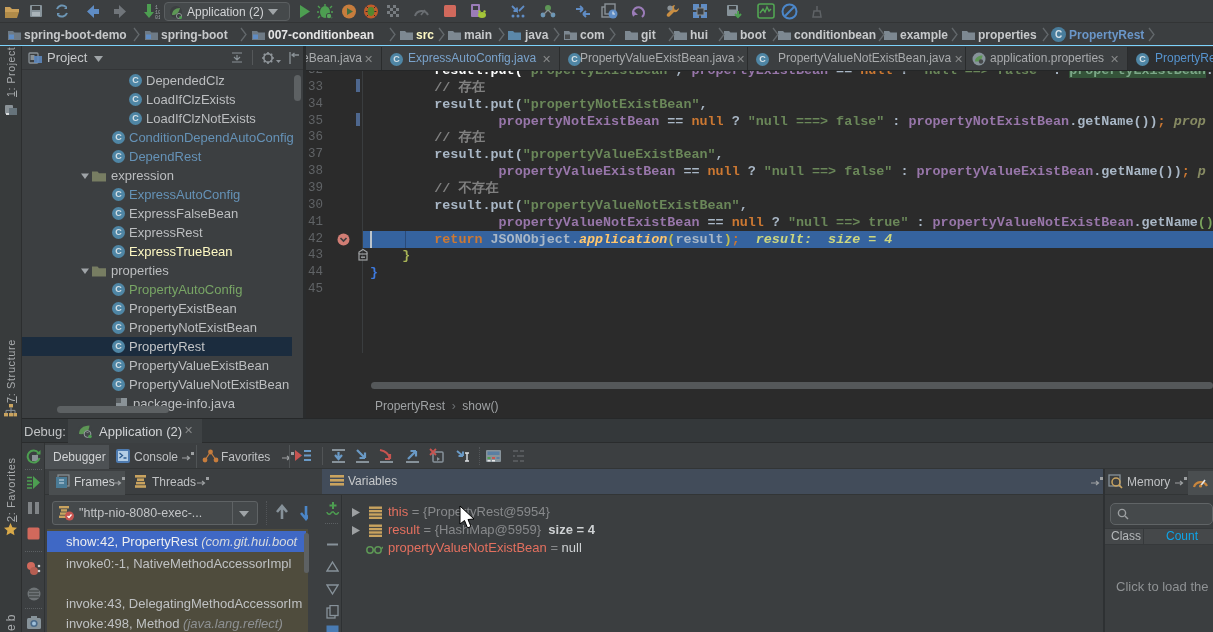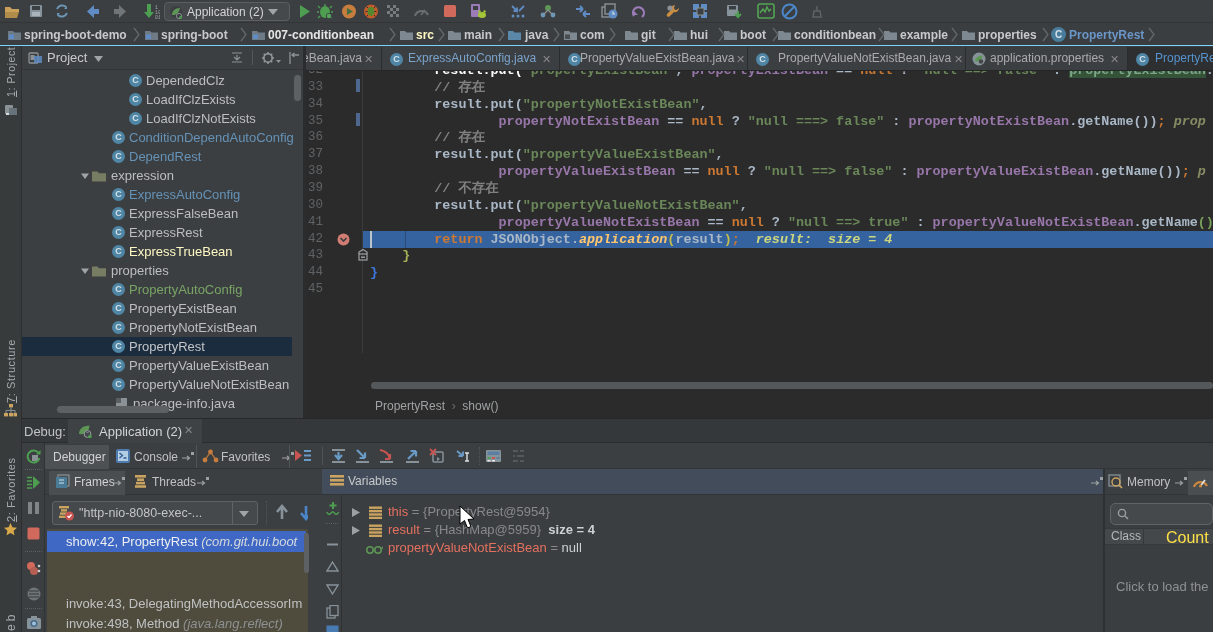--- a/index.html
+++ b/index.html
@@ -641,20 +641,21 @@
 <div class="abs" style="left:266px;top:82px;width:1px;height:24px;border-left:1px dotted #525558"></div>
 <svg class="abs" style="left:274px;top:85px" width="16" height="17" viewBox="0 0 16 17">
       <path d="M8 2 v13 M3 8 l5 -6 5 6" stroke="#87929a" stroke-width="2.6" fill="none"></path>
     </svg>
 <svg class="abs" style="left:298px;top:85px" width="16" height="17" viewBox="0 0 16 17">
       <path d="M8 2 v11 M3 9 l5 6 5 -6" stroke="#4b86c8" stroke-width="2.6" fill="none"></path>
     </svg>
 <div class="abs" style="left:47px;top:110px;width:261px;height:104px;background:#4f4c3d"></div>
 <div class="abs" style="left:47px;top:112px;width:259px;height:21px;background:#3f68c5"></div>
 <div class="abs" style="left:66px;top:115px;font-size:13px;color:#eceef0;white-space:nowrap;width:242px;overflow:hidden">show:42, PropertyRest <span style="font-style:italic;color:#d7dadd">(com.git.hui.boot</span></div>
+<div class="abs" style="left:66px;top:137px;font-size:13px;color:#bfc1c3;white-space:nowrap;width:240px;overflow:hidden">invoke0:-1, NativeMethodAccessorImpl</div>
 <div class="abs" style="left:66px;top:177px;font-size:13px;color:#bfc1c3;white-space:nowrap;width:240px;overflow:hidden">invoke:43, DelegatingMethodAccessorIm</div>
 <div class="abs" style="left:66px;top:197px;font-size:13px;color:#bfc1c3;white-space:nowrap;width:240px;overflow:hidden">invoke:498, Method <span style="font-style:italic;color:#8e9193">(java.lang.reflect)</span></div>
 <div class="abs" style="left:308px;top:76px;width:14px;height:138px;background:#3c3f41"></div>
 <div class="abs" style="left:304px;top:114px;width:5px;height:40px;border-radius:4px;background:#5d6163"></div>
 <div class="abs" style="left:322px;top:76px;width:20px;height:138px;background:#3c3f41;border-right:1px solid #2e3133"></div>
 <svg class="abs" style="left:325px;top:82px" width="16" height="16" viewBox="0 0 16 16">
       <path d="M8 1 v7 M4.5 4.5 h7" stroke="#4d9e51" stroke-width="2"></path>
       <path d="M2 11 a2.2 2.2 0 1 0 4.4 0 M9 11 a2.2 2.2 0 1 0 4.4 0 M6.4 11 h2.6" stroke="#4d9e51" stroke-width="1.4" fill="none"></path>
     </svg>
 <div class="abs" style="left:325px;top:104px;width:13px;border-top:1px dotted #5c6063"></div>
@@ -728,14 +729,14 @@
     </svg>
 <div class="abs" style="left:1105px;top:76px;width:108px;height:138px;background:#3b3e40"></div>
 <div class="abs" style="left:1110px;top:84px;width:103px;height:22px;background:#45494b;border:1px solid #606466;border-radius:5px"></div>
 <svg class="abs" style="left:1117px;top:89px" width="12" height="12" viewBox="0 0 12 12">
       <circle cx="5" cy="5" r="3.6" fill="none" stroke="#9da0a2" stroke-width="1.4"></circle>
       <path d="M8 8 L11 11" stroke="#9da0a2" stroke-width="1.4"></path>
     </svg>
 <div class="abs" style="left:1105px;top:109px;width:108px;height:17px;background:#45484a;border-top:1px solid #36393b;border-bottom:1px solid #36393b"></div>
 <div class="abs" style="left:1111px;top:110px;font-size:12px;color:#b5b8ba">Class</div>
 <div class="abs" style="left:1143px;top:109px;width:1px;height:17px;background:#36393b"></div>
-<div class="abs" style="left:1166px;top:110px;font-size:16px;color:#fde047">Count</div>
+<div class="abs" style="left:1166px;top:110px;font-size:12px;color:#0ea5e9">Count</div>
 <div class="abs" style="left:1116px;top:160px;font-size:13px;color:#8f9294;white-space:nowrap">Click to load the</div>
 </div>
 </body></html>

